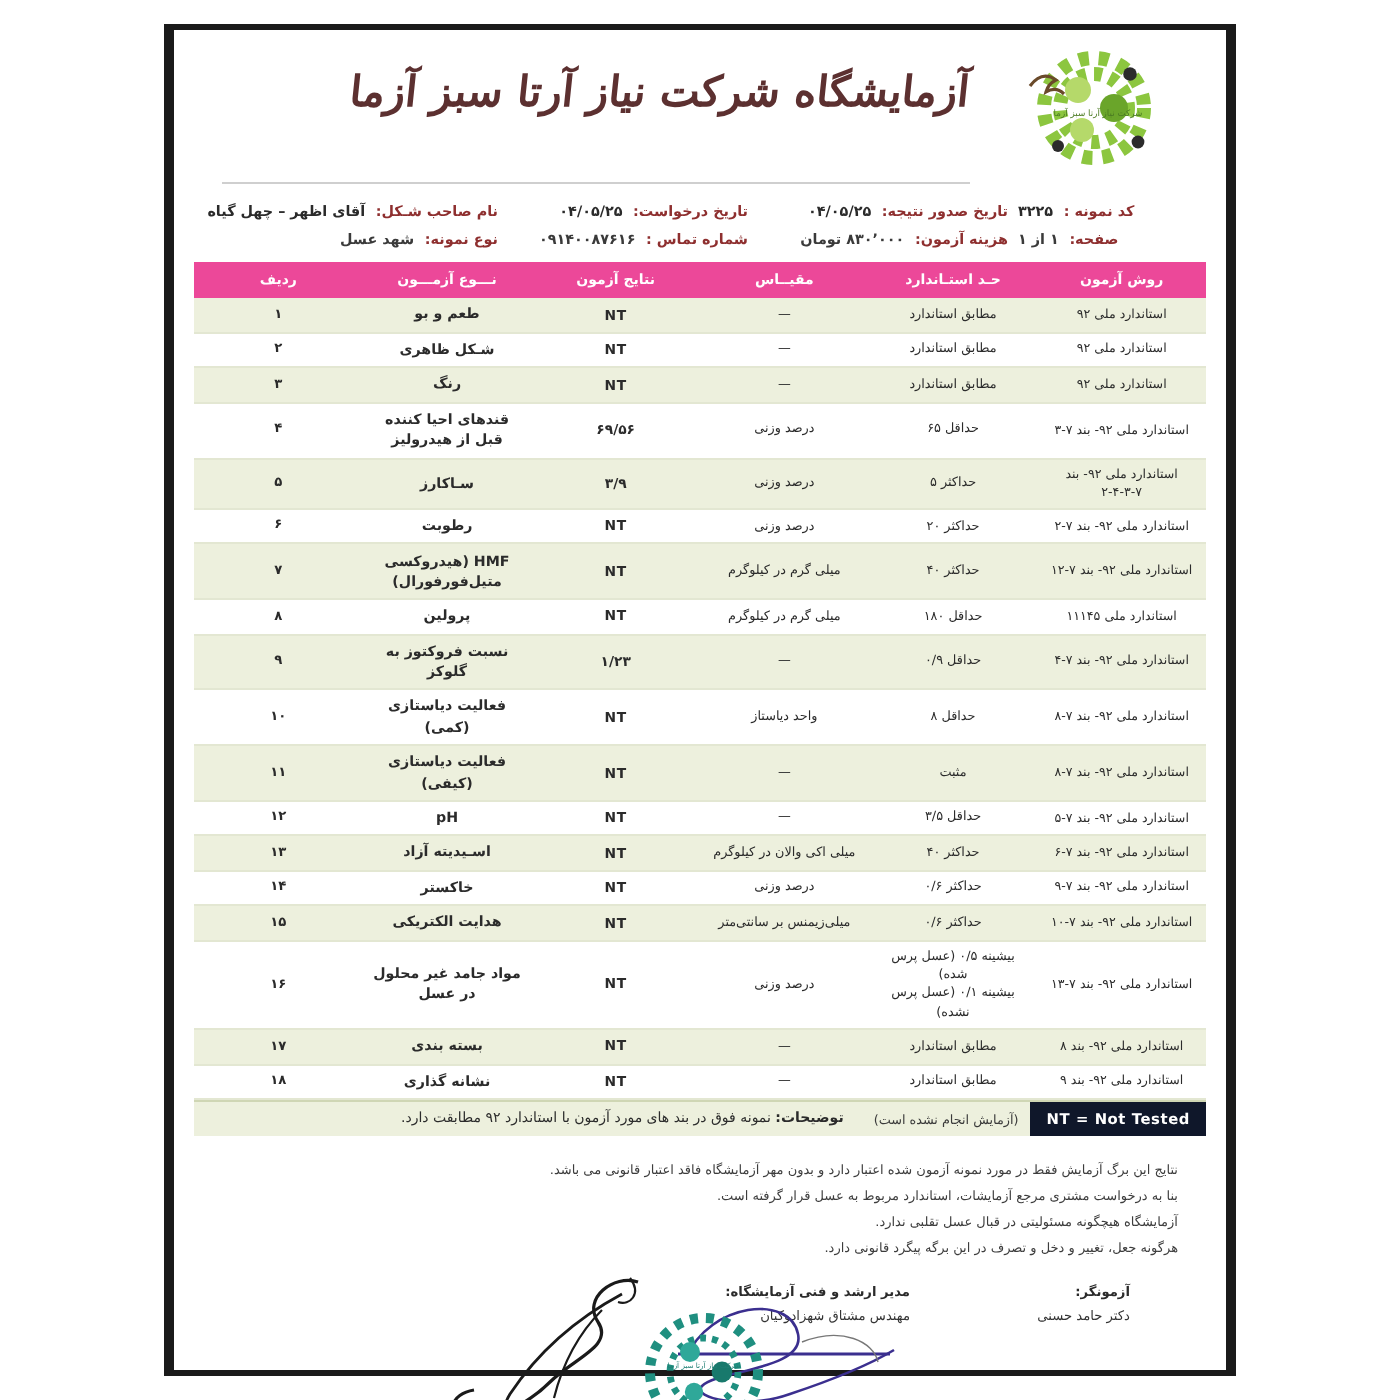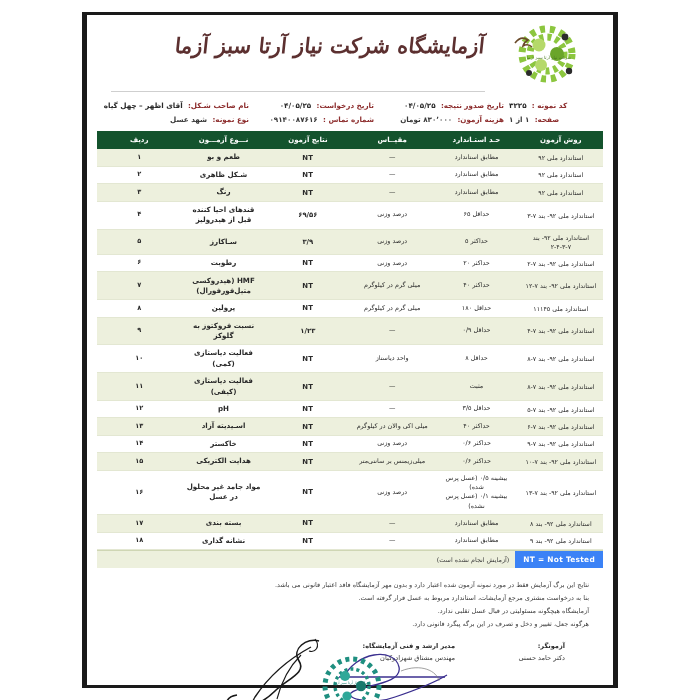--- a/index.html
+++ b/index.html
@@ -54,21 +54,21 @@
   .lbl{color:#8e2f2f;font-weight:700;}
   .val{color:#2a2a2a;font-weight:700;padding-right:3px;}
   .val.plain{font-weight:600;color:#3a3a3a;}
 
   
   table.results{
     width:100%;border-collapse:collapse;table-layout:fixed;
     font-size:6.6px;margin-top:1px;
   }
   table.results th{
-    background:#14532d;color:#ffffff;font-weight:700;
+    background:#ec4899;color:#ffffff;font-weight:700;
     font-size:7px;padding:5px 3px;text-align:center;
     letter-spacing:1.2px;border:none;
   }
   table.results td{
     padding:3.1px 4px;text-align:center;color:#2b2b2b;
     border-bottom:1px solid #e3e7d2;vertical-align:middle;
     line-height:1.45;
   }
   table.results tr.alt td{background:#edf0dd;}
   table.results tr.plain td{background:#ffffff;}
@@ -88,21 +88,21 @@
   }
   .remarks-text{
     flex:1;padding:4px 9px 4px 4px;font-size:7px;text-align:right;color:#2b2b2b;
   }
   .remarks-text b{font-weight:700;}
   .remarks-note{
     padding:4px 6px;font-size:6.4px;color:#3a3a3a;white-space:nowrap;
     align-self:center;
   }
   .nt-badge{
-    background:#3b82f6;color:#fff;font-weight:700;font-size:7.4px;
+    background:#0f172a;color:#fff;font-weight:700;font-size:7.4px;
     padding:4px 8px;display:flex;align-items:center;white-space:nowrap;
     direction:ltr;letter-spacing:.3px;
   }
 
   
   .disclaimer{
     padding:9px 14px 2px 14px;font-size:6.5px;line-height:2.0;
     color:#3d3d3d;text-align:right;
   }
   .disclaimer div{white-space:nowrap;}
@@ -354,20 +354,24 @@
             <td class="c-res nt">NT</td>
             <td class="c-name">نشانه گذاری</td>
             <td class="c-idx">۱۸</td>
           </tr>
         </tbody>
     </table>
 
     <div class="remarks">
       <div class="nt-badge">NT = Not Tested</div>
       <div class="remarks-note">(آزمایش انجام نشده است)</div>
+      <div class="remarks-text">
+        <b>توضیحات:</b>
+        <span>نمونه فوق در بند های مورد آزمون با استاندارد ۹۲ مطابقت دارد.</span>
+      </div>
     </div>
 
     <div class="disclaimer" id="disclaimer-block">
         <div>نتایج این برگ آزمایش فقط در مورد نمونه آزمون شده اعتبار دارد و بدون مهر آزمایشگاه فاقد اعتبار قانونی می باشد.</div>
         <div>بنا به درخواست مشتری مرجع آزمایشات، استاندارد مربوط به عسل قرار گرفته است.</div>
         <div>آزمایشگاه هیچگونه مسئولیتی در قبال عسل تقلبی ندارد.</div>
         <div>هرگونه جعل، تغییر و دخل و تصرف در این برگه پیگرد قانونی دارد.</div>
       </div>
 
     <div class="signatures">

